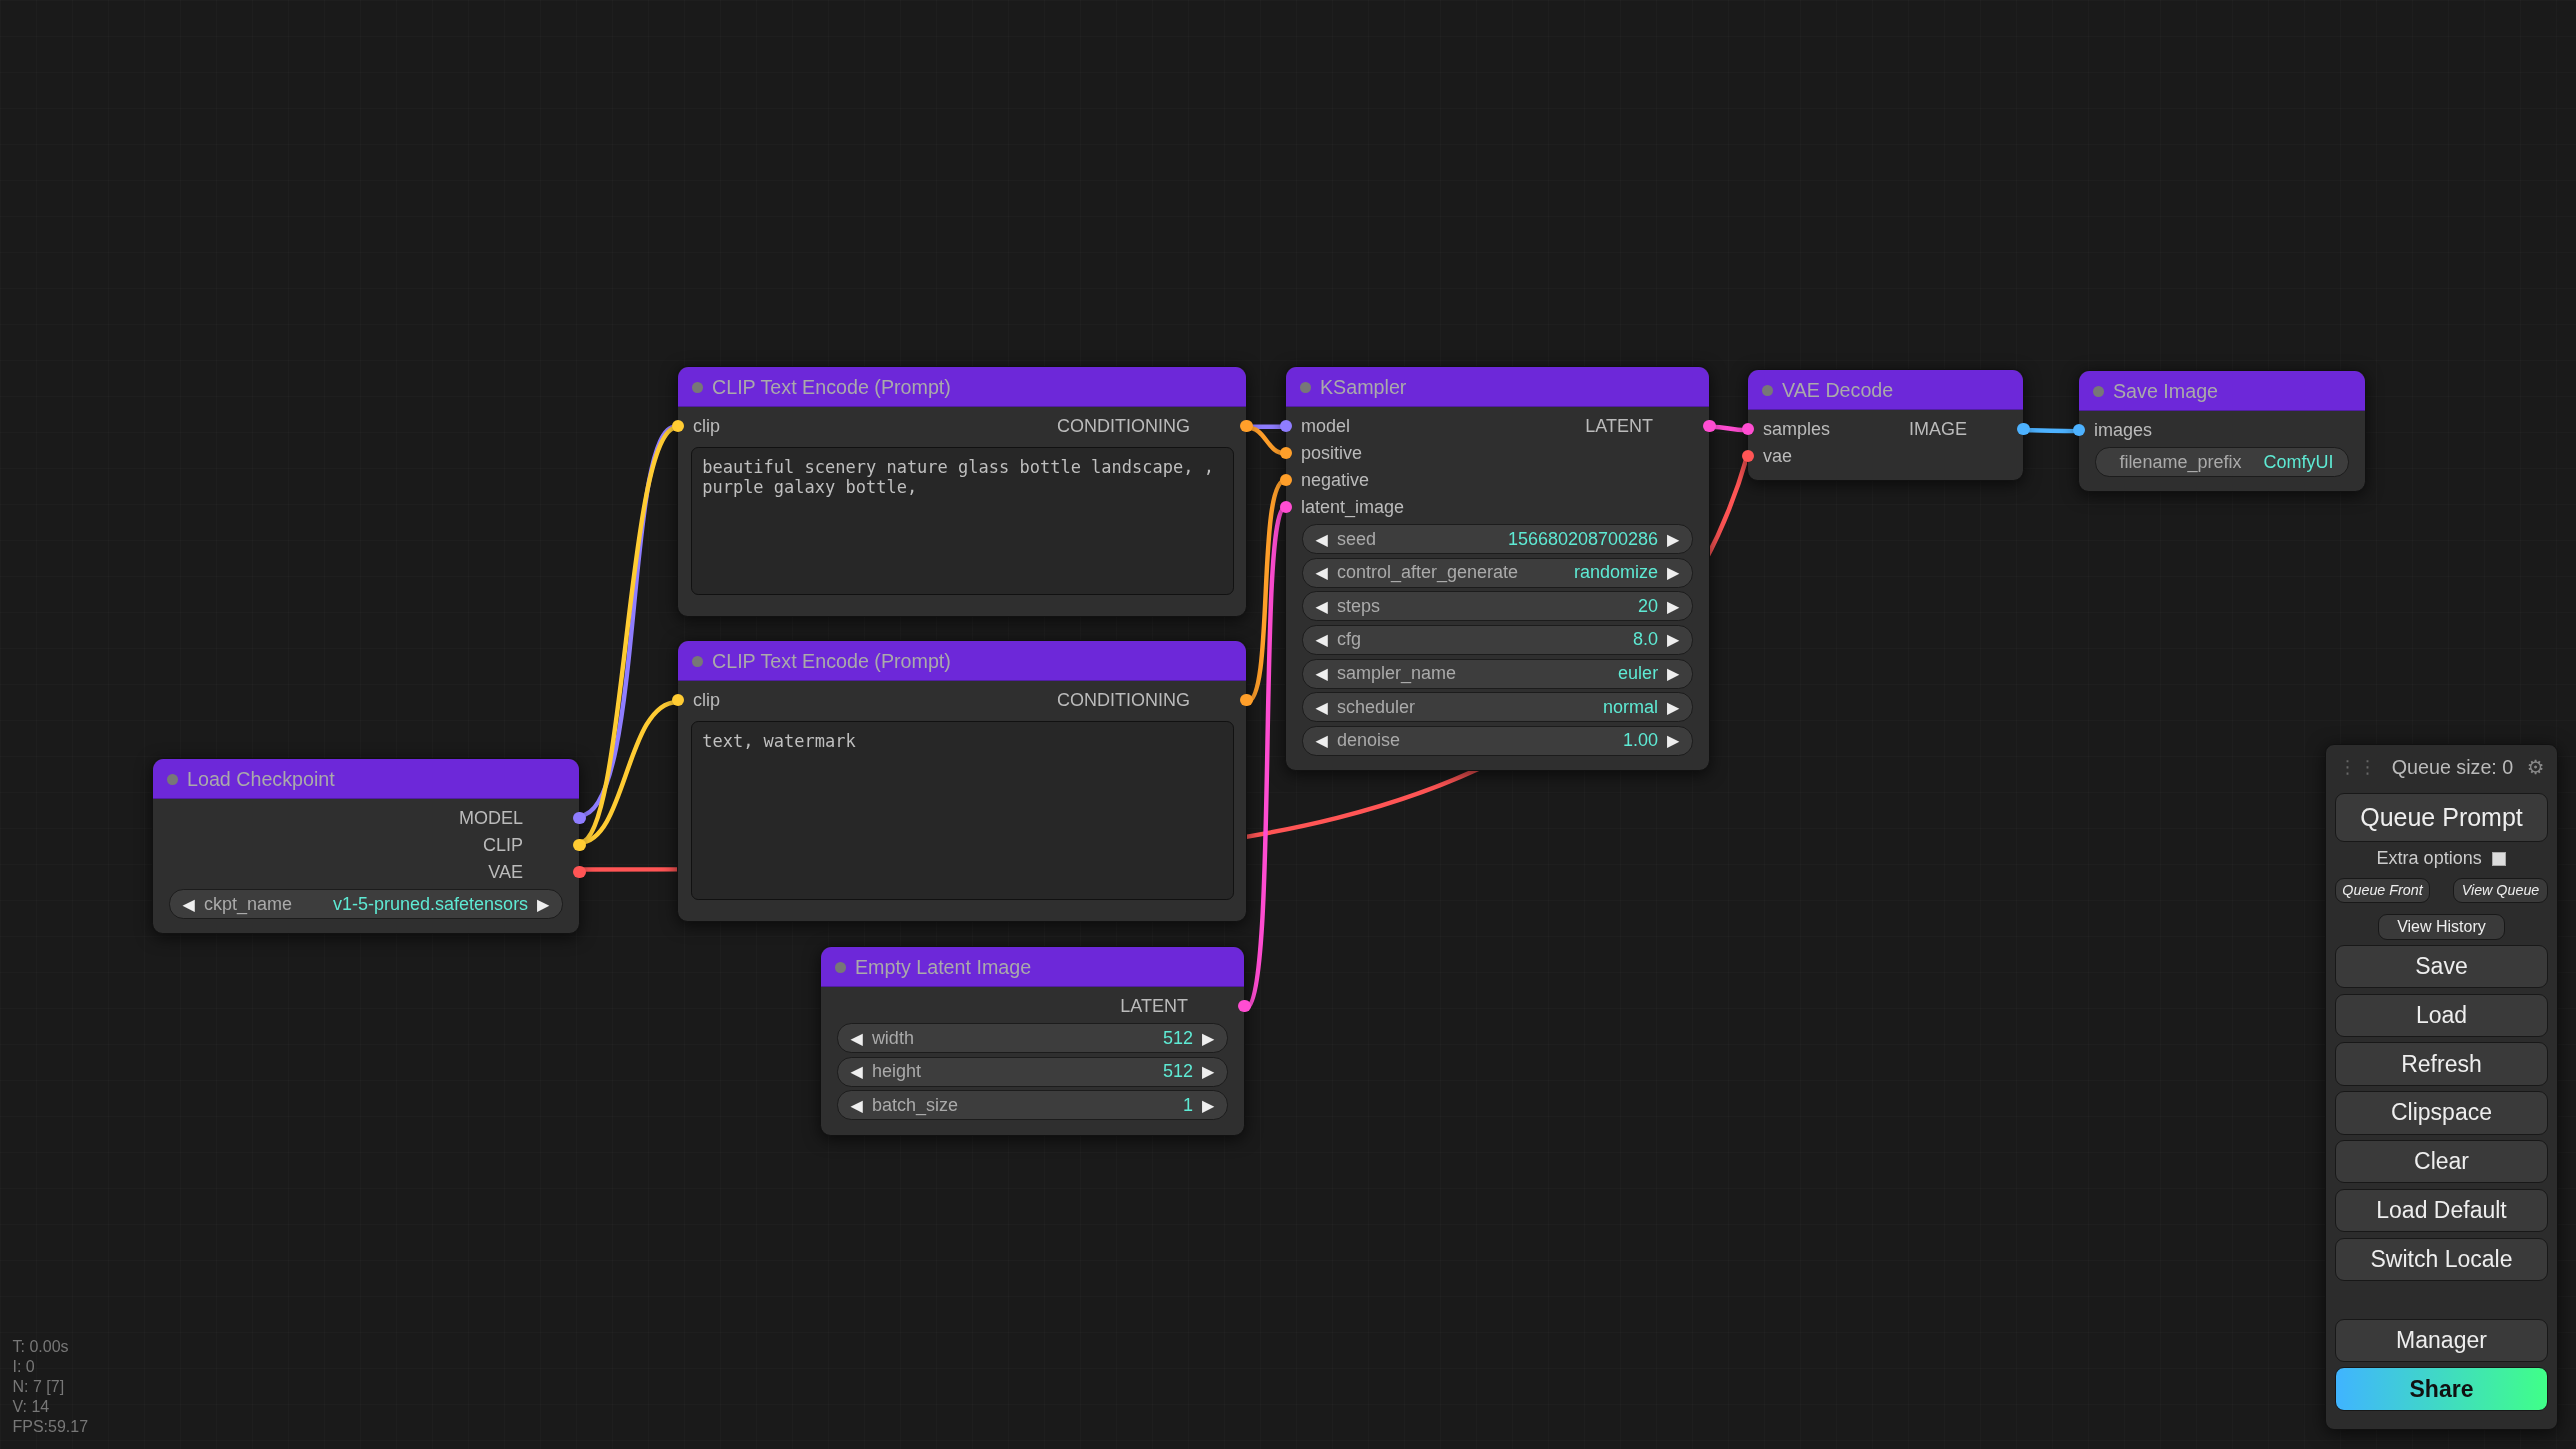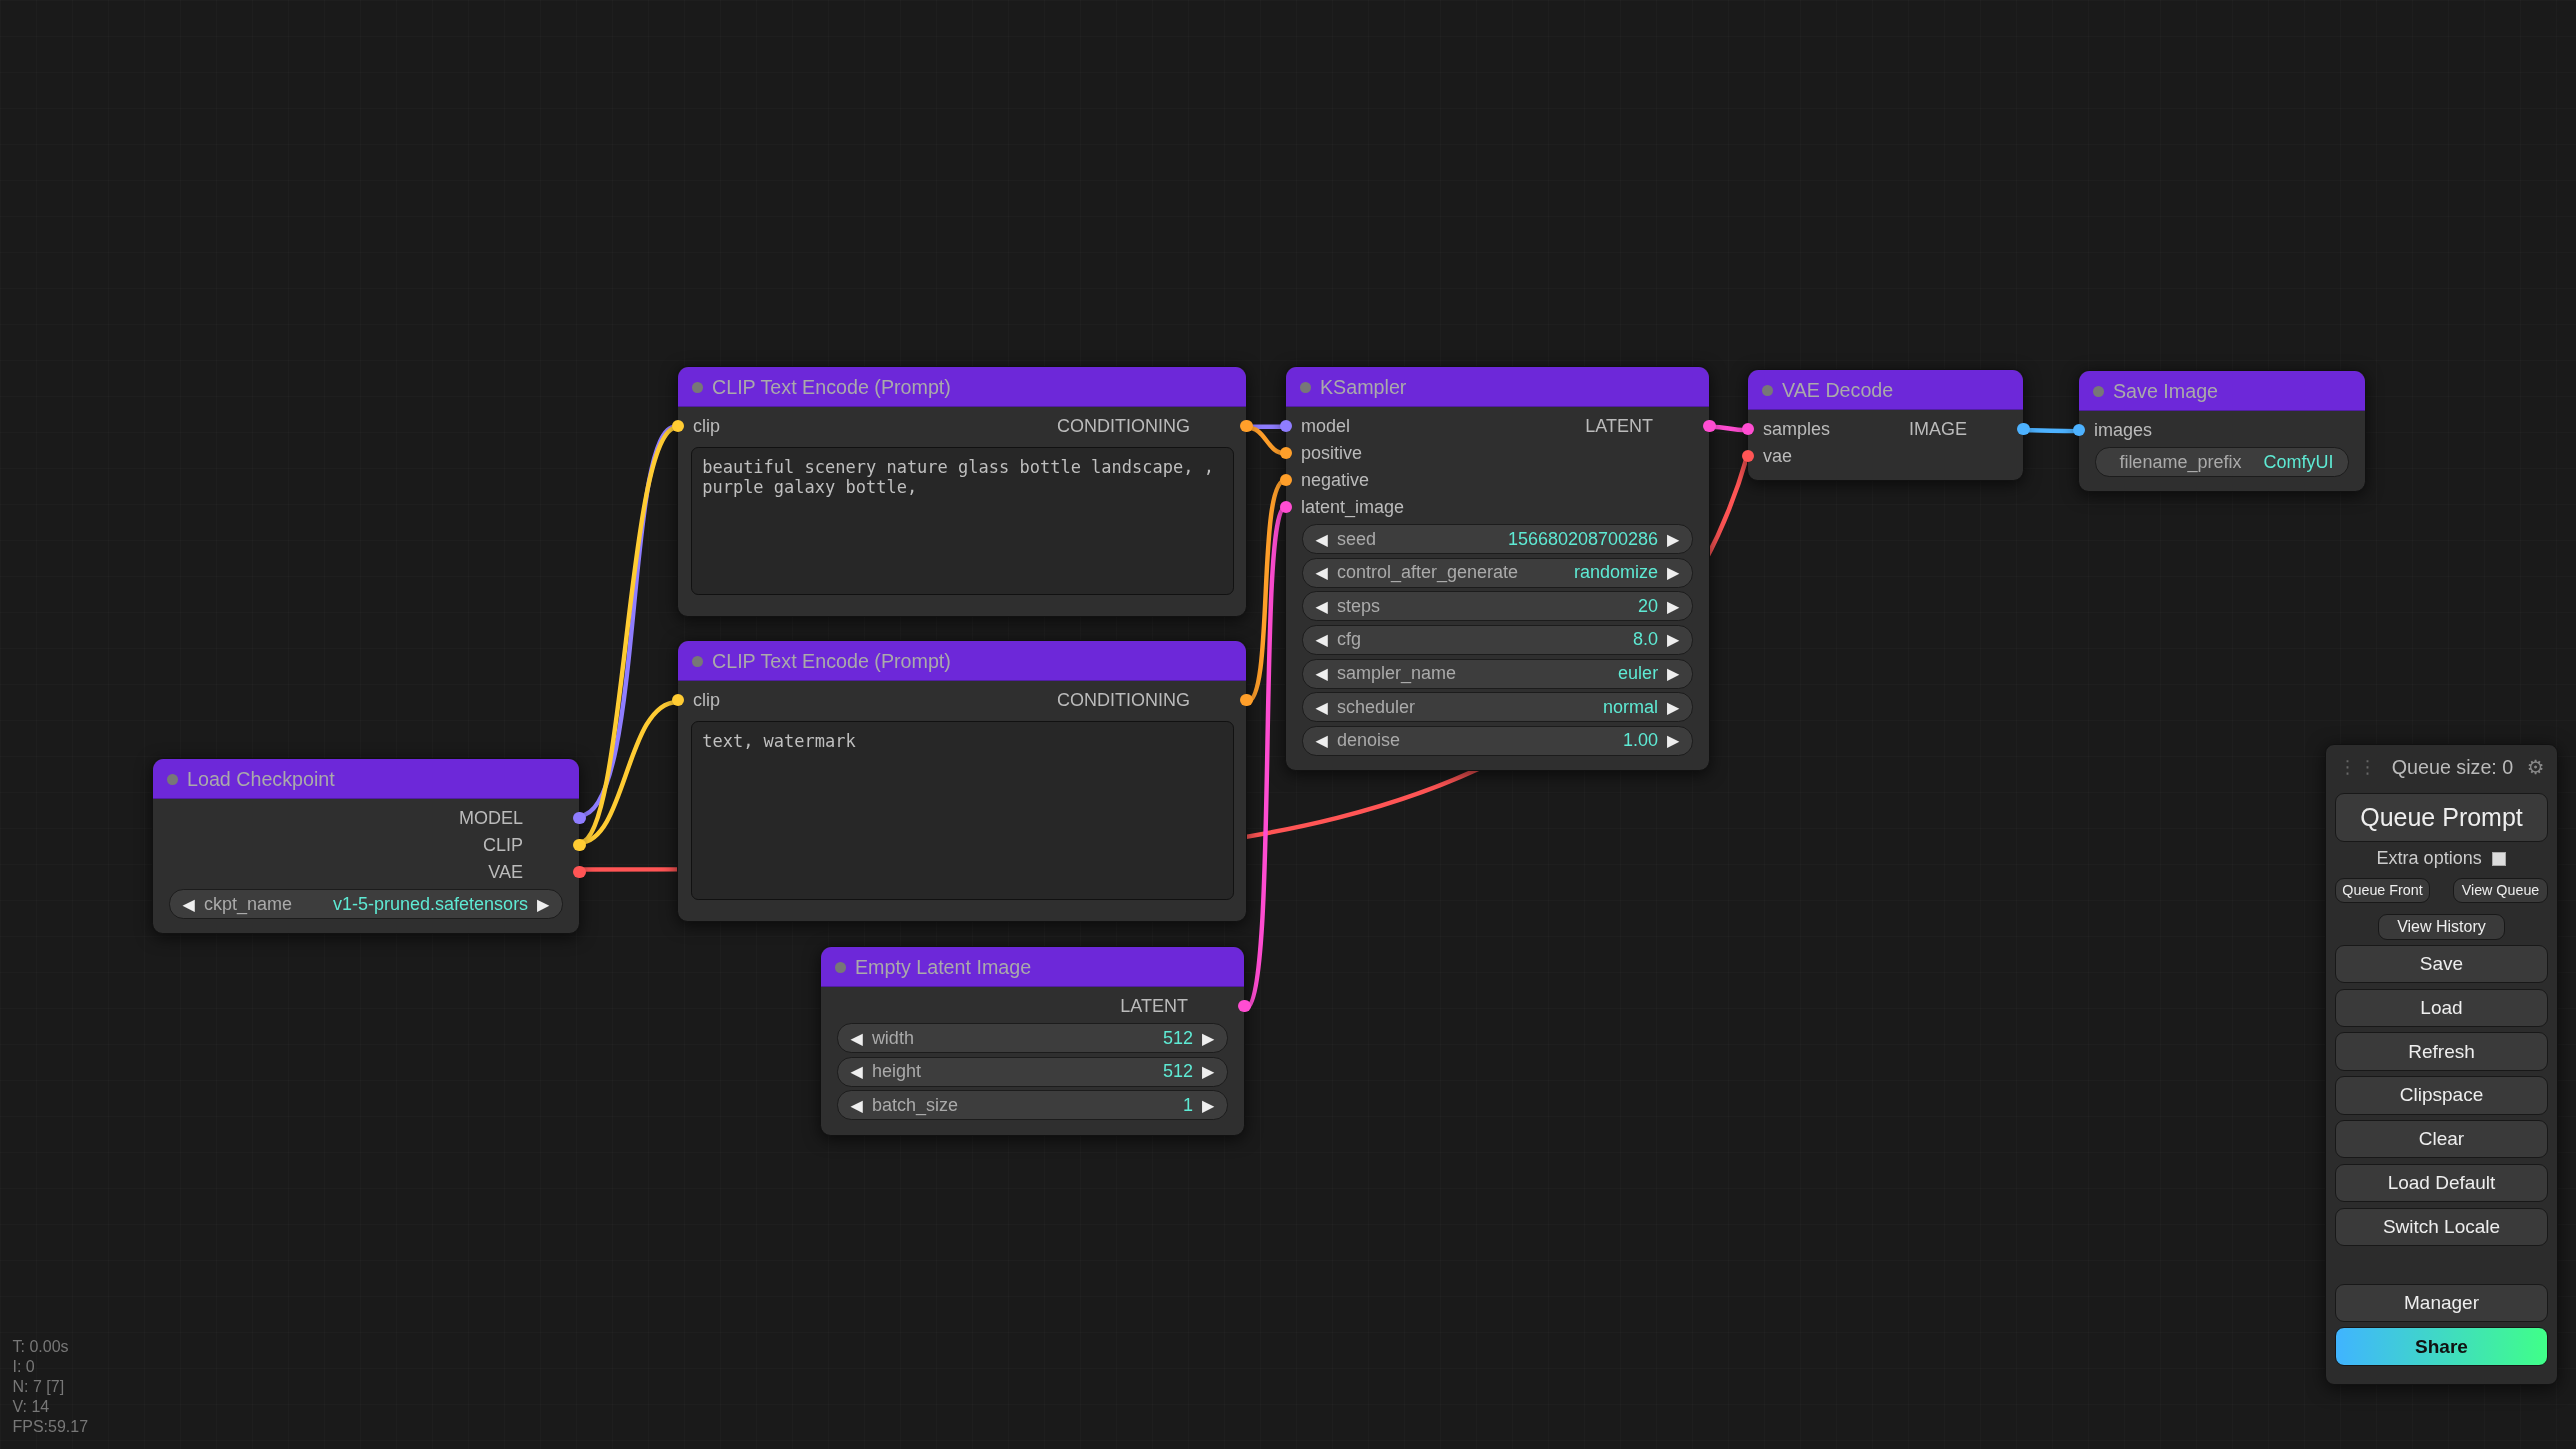--- a/index.html
+++ b/index.html
@@ -105,27 +105,27 @@
     display:flex; align-items:center; justify-content:space-between;
     color:#bbb; font-size:19.7px; padding:1.8px 3.6px 9px 3.6px;
   }
   .grip { color:#666; letter-spacing:1.8px; font-size:18px;}
   .gear { color:#888; font-size:19.7px;}
   .pbtn {
     display:block; width:100%;
     background:#3a3a3a; color:#eee;
     border:0.9px solid #181818; border-radius:9px;
     padding:7.2px 0; margin:5.4px 0;
-    font-size:19px; text-align:center;
+    font-size:23px; text-align:center;
     cursor:pointer;
   }
   .pbtn.big { font-size:25px; padding:9px 0;}
   .pbtn.small { font-size:16px; padding:3px 0; }
   .pbtn.share { background:linear-gradient(90deg,#40b4ff,#40ff88); color:#111; font-weight:bold;}
-  .pill-mini-row { display:flex; gap:23px; }
+  .pill-mini-row { display:flex; gap:23px;font-style:italic; }
   .pill-mini-row .pbtn { font-size:14.3px; padding:3.6px 0; }
   .extraopt { text-align:center; color:#ccc; font-size:18px; margin:5.4px 0 3.6px 0;}
   .extraopt .chk { display:inline-block; width:14.3px; height:14.3px; border:1.8px solid #aaa; vertical-align:middle; margin-left:5.4px; background:#ddd;}
   .spacer { height:27px;}
 
   
   .stats {
     position:absolute; left:12.5px; bottom:12.5px;
     font-size:16px; color:#777; line-height:1.25;
     font-family:Arial;

